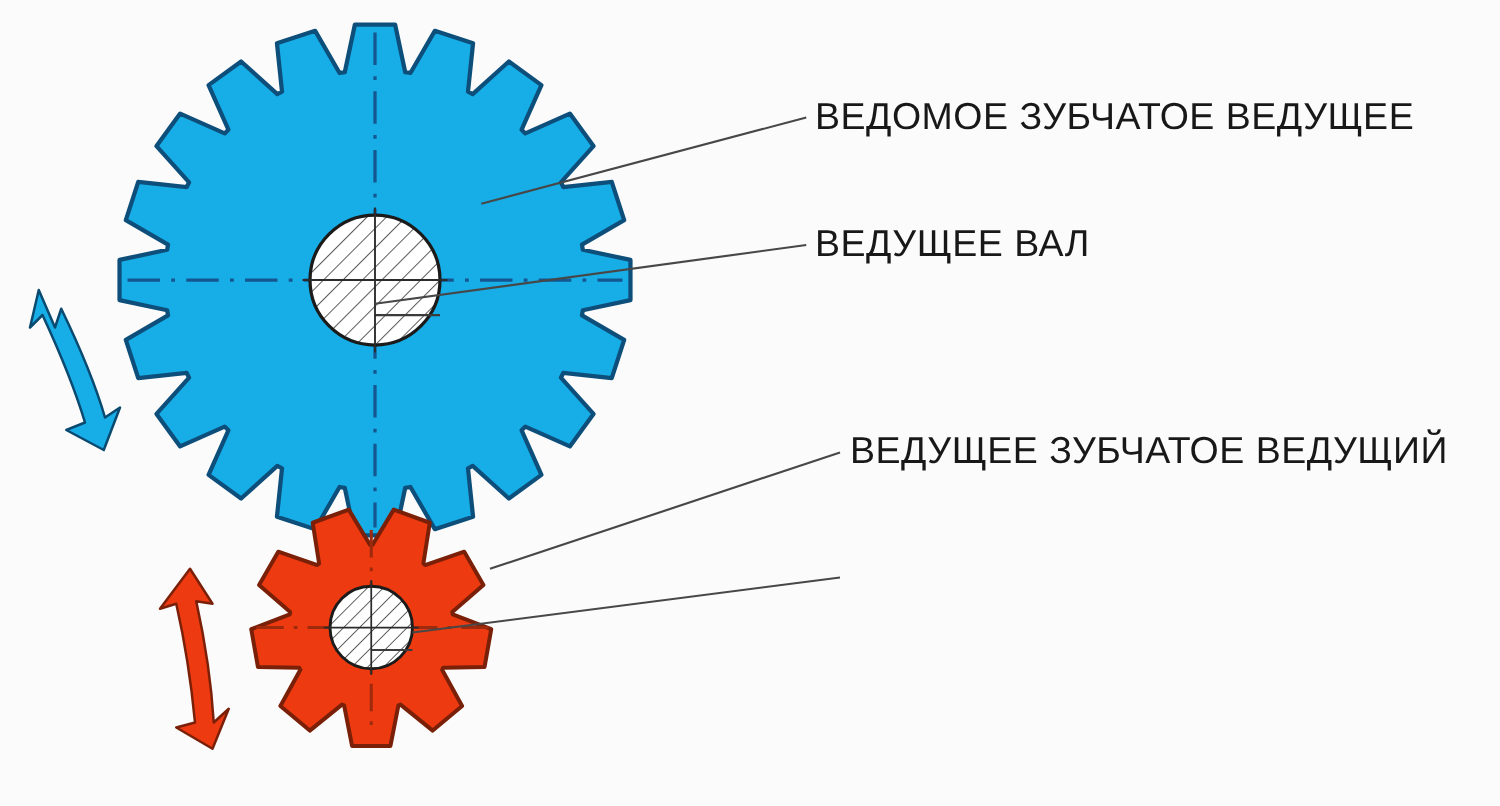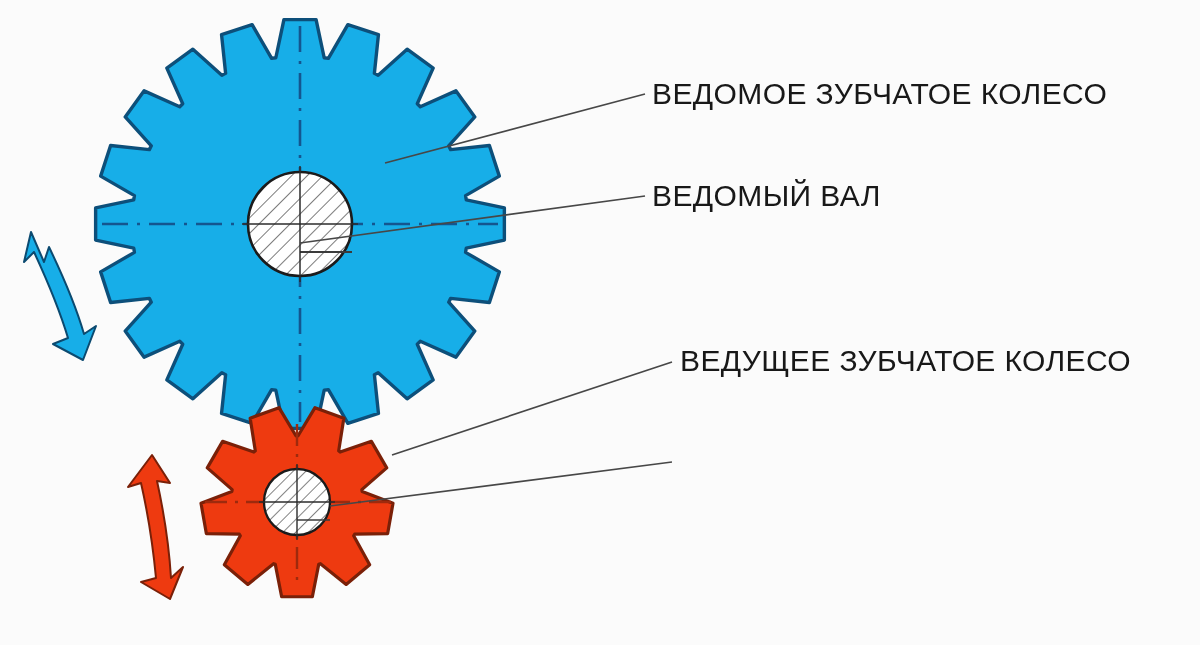--- a/index.html
+++ b/index.html
@@ -90,20 +90,20 @@
              C 153 546 148 514 141 483 L 128 487 Z" fill="#ee3a10" stroke="#7a2008" stroke-width="2" stroke-linejoin="round"></path>
 
     <g stroke="#474747" stroke-width="1.7" fill="none">
       <line x1="385" y1="163" x2="645" y2="94"></line>
       <line x1="300" y1="243" x2="645" y2="196"></line>
       <line x1="392" y1="455" x2="672" y2="362"></line>
       <line x1="330" y1="506" x2="672" y2="462"></line>
     </g>
   </svg>
 
-  <div class="callout-label" id="label-driven-gear">ВЕДОМОЕ ЗУБЧАТОЕ КОЛЕСО</div>
+  <div class="callout-label" id="label-driven-gear">ВЕДОМОЕ ЗУБЧАТОЕ ВЕДУЩЕЕ</div>
 
-  <div class="callout-label" id="label-driven-shaft">ВЕДОМЫЙ ВАЛ</div>
+  <div class="callout-label" id="label-driven-shaft">ВЕДУЩЕЕ ВАЛ</div>
 
-  <div class="callout-label" id="label-driving-gear">ВЕДУЩЕЕ ЗУБЧАТОЕ КОЛЕСО</div>
+  <div class="callout-label" id="label-driving-gear">ВЕДУЩЕЕ ЗУБЧАТОЕ ВЕДУЩИЙ</div>
 
 
 </div>
 
 </body></html>

